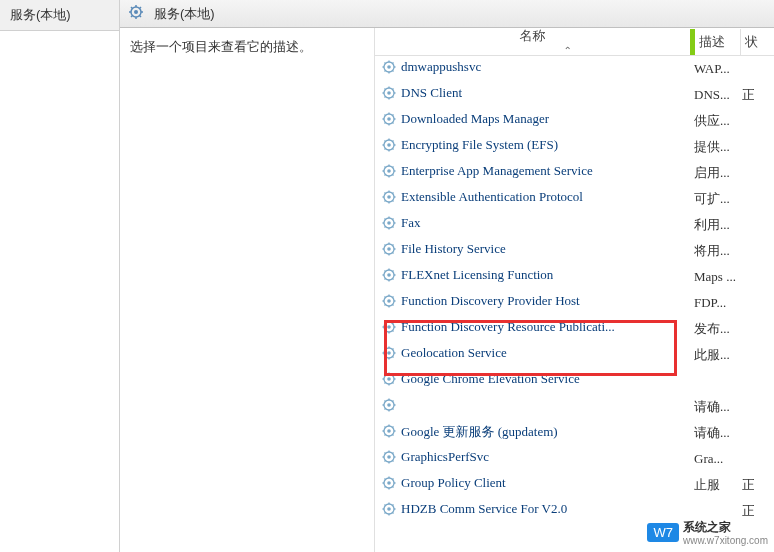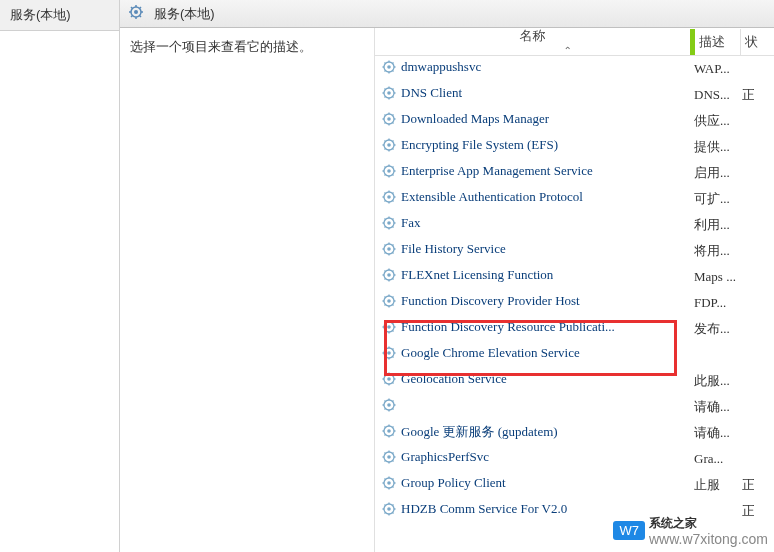--- a/index.html
+++ b/index.html
@@ -159,21 +159,21 @@
     .watermark-badge {
       background: #1e88e5;
       color: #fff;
       font-weight: normal;
       padding: 2px 6px;
       border-radius: 3px;
       margin-right: 4px;
       font-size: 13px;
     }
     .watermark-text b { color: #333; }
-    .watermark-url { font-size: 14px; color: #888; display: block; line-height: 1; }
+    .watermark-url { font-size: 10px; color: #888; display: block; line-height: 1; }
   </style>
 </head>
 <body>
 
 <div class="container">
   <div class="left-panel">
     <div class="left-panel-item">服务(本地)</div>
   </div>
   <div class="right-panel">
     <div class="header-bar">
@@ -449,44 +449,44 @@
                       <line x1="8" y1="1.5" x2="8" y2="3"></line>
                       <line x1="8" y1="13" x2="8" y2="14.5"></line>
                       <line x1="1.5" y1="8" x2="3" y2="8"></line>
                       <line x1="13" y1="8" x2="14.5" y2="8"></line>
                       <line x1="3.5" y1="3.5" x2="4.6" y2="4.6"></line>
                       <line x1="11.4" y1="11.4" x2="12.5" y2="12.5"></line>
                       <line x1="3.5" y1="12.5" x2="4.6" y2="11.4"></line>
                       <line x1="11.4" y1="4.6" x2="12.5" y2="3.5"></line>
                     </g>
                   </svg></span>
+                <span class="row-text">Geolocation Service</span>
+              </div>
+              <div class="row-desc">此服...</div>
+              <div class="row-status"></div>
+            </div>
+            <div class="list-row">
+              <div class="row-name">
+                <span><svg class="gear-icon" viewBox="0 0 16 16">
+                    <circle cx="8" cy="8" r="5" fill="none" stroke="#7aa8c8" stroke-width="1.3"></circle>
+                    <circle cx="8" cy="8" r="1.8" fill="#7aa8c8"></circle>
+                    <g stroke="#7aa8c8" stroke-width="1.3">
+                      <line x1="8" y1="1.5" x2="8" y2="3"></line>
+                      <line x1="8" y1="13" x2="8" y2="14.5"></line>
+                      <line x1="1.5" y1="8" x2="3" y2="8"></line>
+                      <line x1="13" y1="8" x2="14.5" y2="8"></line>
+                      <line x1="3.5" y1="3.5" x2="4.6" y2="4.6"></line>
+                      <line x1="11.4" y1="11.4" x2="12.5" y2="12.5"></line>
+                      <line x1="3.5" y1="12.5" x2="4.6" y2="11.4"></line>
+                      <line x1="11.4" y1="4.6" x2="12.5" y2="3.5"></line>
+                    </g>
+                  </svg></span>
                 <span class="row-text">Google Chrome Elevation Service</span>
               </div>
               <div class="row-desc"></div>
-              <div class="row-status"></div>
-            </div>
-            <div class="list-row">
-              <div class="row-name">
-                <span><svg class="gear-icon" viewBox="0 0 16 16">
-                    <circle cx="8" cy="8" r="5" fill="none" stroke="#7aa8c8" stroke-width="1.3"></circle>
-                    <circle cx="8" cy="8" r="1.8" fill="#7aa8c8"></circle>
-                    <g stroke="#7aa8c8" stroke-width="1.3">
-                      <line x1="8" y1="1.5" x2="8" y2="3"></line>
-                      <line x1="8" y1="13" x2="8" y2="14.5"></line>
-                      <line x1="1.5" y1="8" x2="3" y2="8"></line>
-                      <line x1="13" y1="8" x2="14.5" y2="8"></line>
-                      <line x1="3.5" y1="3.5" x2="4.6" y2="4.6"></line>
-                      <line x1="11.4" y1="11.4" x2="12.5" y2="12.5"></line>
-                      <line x1="3.5" y1="12.5" x2="4.6" y2="11.4"></line>
-                      <line x1="11.4" y1="4.6" x2="12.5" y2="3.5"></line>
-                    </g>
-                  </svg></span>
-                <span class="row-text">Geolocation Service</span>
-              </div>
-              <div class="row-desc">此服...</div>
               <div class="row-status"></div>
             </div>
             <div class="list-row">
               <div class="row-name">
                 <span><svg class="gear-icon" viewBox="0 0 16 16">
                     <circle cx="8" cy="8" r="5" fill="none" stroke="#7aa8c8" stroke-width="1.3"></circle>
                     <circle cx="8" cy="8" r="1.8" fill="#7aa8c8"></circle>
                     <g stroke="#7aa8c8" stroke-width="1.3">
                       <line x1="8" y1="1.5" x2="8" y2="3"></line>
                       <line x1="8" y1="13" x2="8" y2="14.5"></line>

